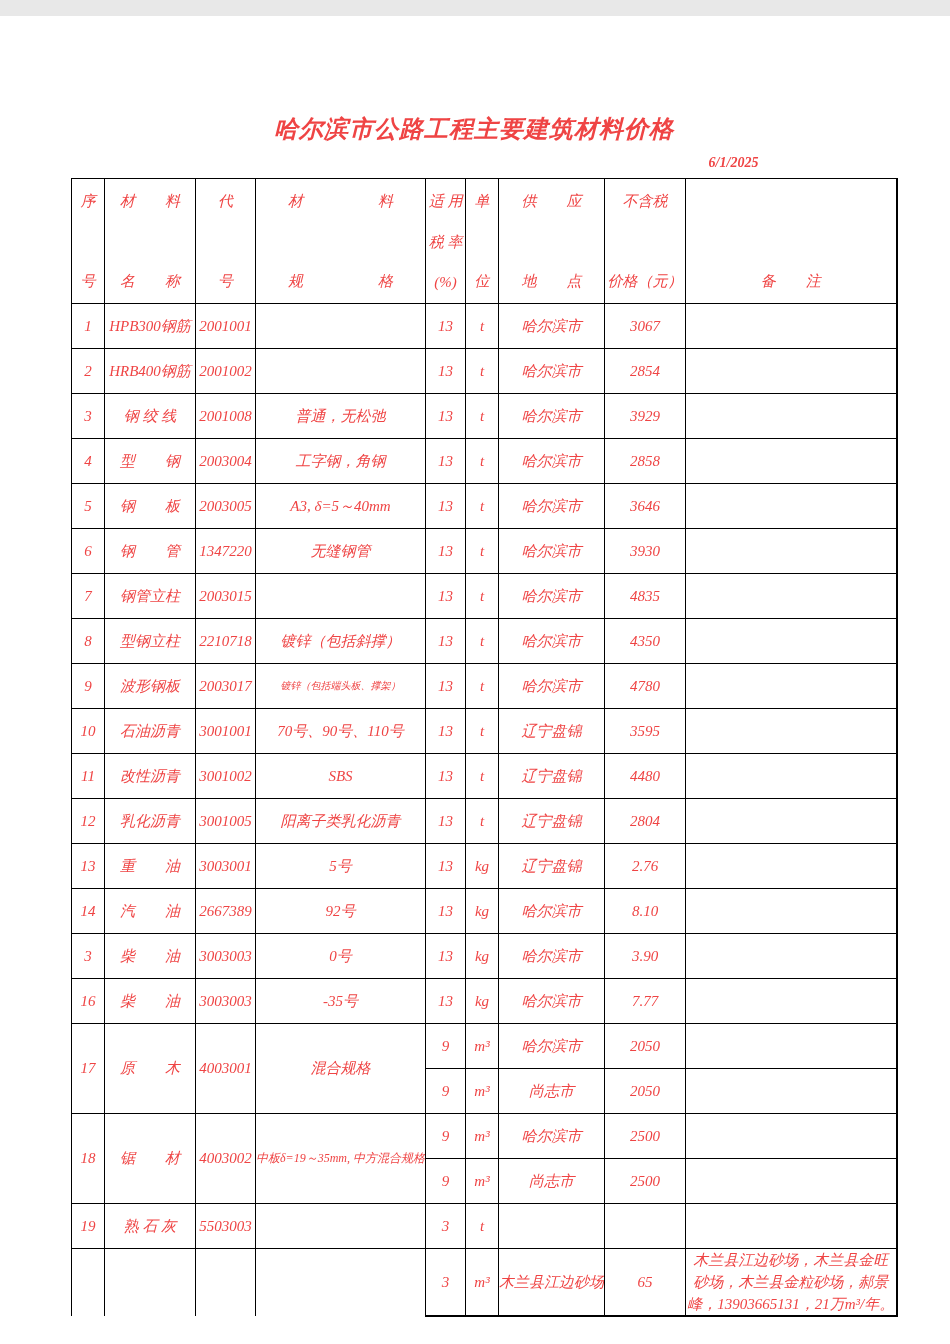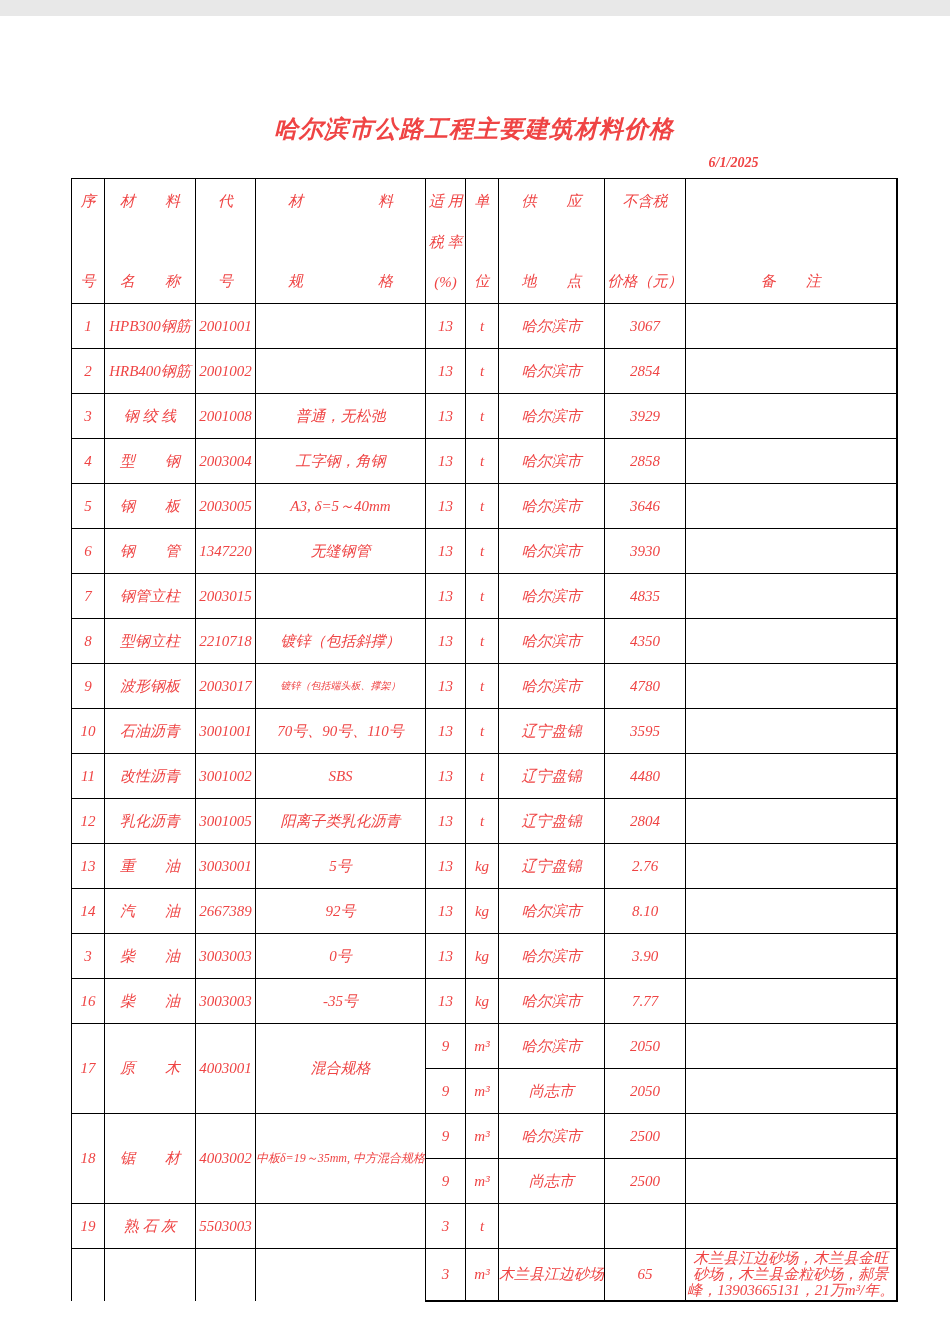--- a/index.html
+++ b/index.html
@@ -63,21 +63,21 @@
   }
   .hwrap.hcenter { justify-content:flex-end; }
   .hwrap div { white-space:nowrap; }
   .cell-spec { font-size:14px; white-space:nowrap; }
   .cell-spec.sm { font-size:10px; }
   .cell-spec.xs { font-size:12px; }
   .cell-name { white-space:nowrap; }
   .place-small { font-size:12px; white-space:nowrap; }
   .remark-note {
     font-size:11px;
-    line-height:16px;
+    line-height:22px;
     text-align:left;
     vertical-align:middle;
     padding:2px 3px 2px 4px;
   }
   td.nb { border-bottom:none; }
   td.bb { border-bottom:2px solid #000; }
 </style>
 </head>
 <body>
 

